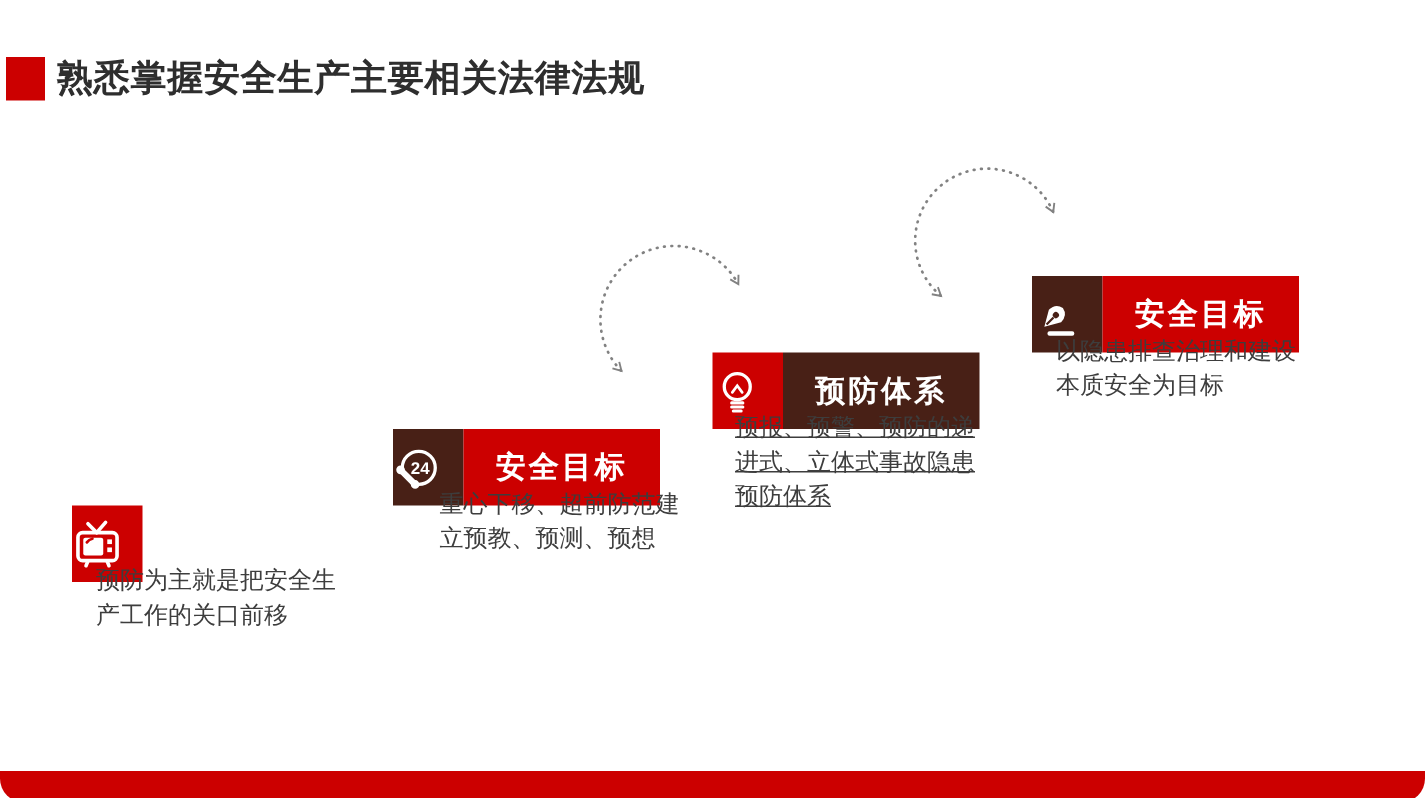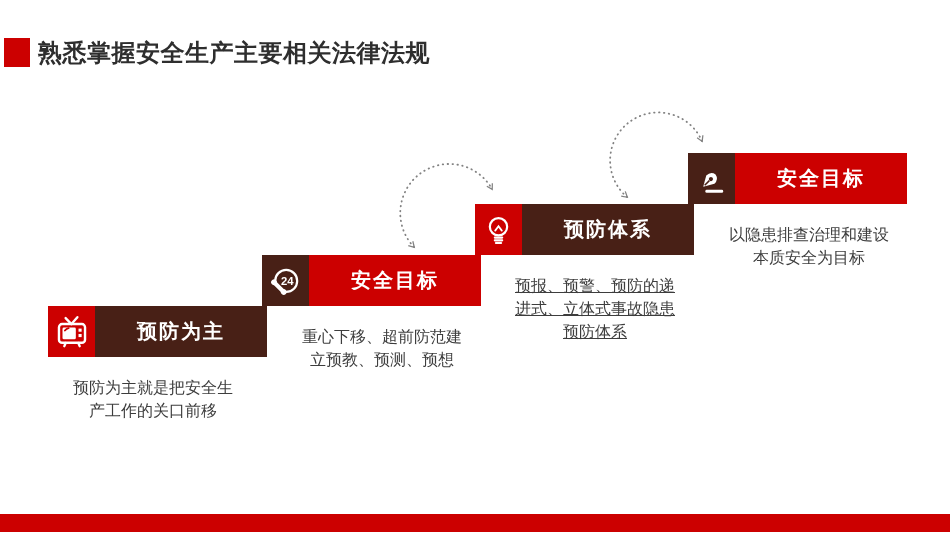--- a/index.html
+++ b/index.html
@@ -6,47 +6,48 @@
     --red:#CC0000;
     --brown:#482016;
     --desc:#3D3D3D;
     --titlec:#2E2E2E;
     --arrow:#828282;
   }
   html,body{margin:0;padding:0;background:#fff;}
   .slide{
     position:relative;width:950px;height:535px;background:#ffffff;overflow:hidden;
     font-family:"Liberation Sans","DejaVu Sans",sans-serif;
+    border-radius:16px;
   }
   
   .title-square{position:absolute;left:4px;top:38px;width:26px;height:29px;background:var(--red);}
   .slide-title{
     position:absolute;left:38px;top:36px;margin:0;
     font-size:24px;line-height:33px;font-weight:600;color:var(--titlec);letter-spacing:.5px;
   }
   
-  .step{position:absolute;width:219px;height:51px;display:flex;}
+  .step{position:absolute;width:178px;height:51px;display:flex;margin-top:31px;}
   .step.s1{left:48px; top:306px;}
   .step.s2{left:262px;top:255px;}
   .step.s3{left:475px;top:204px;}
   .step.s4{left:688px;top:153px;}
-  .icon-box{width:47px;height:51px;flex:none;display:flex;align-items:center;justify-content:center;}
+  .icon-box{width:47px;height:51px;flex:none;display:flex;align-items:center;}
   .label-box{flex:1;display:flex;align-items:center;justify-content:center;}
   .bg-red{background:var(--red);color:var(--red);}
   .bg-brown{background:var(--brown);color:var(--brown);}
   .step-label{color:#ffffff;font-size:20px;font-weight:700;letter-spacing:2px;white-space:nowrap;}
   .icon-box svg{display:block;}
   .icon-box text{font-family:"Liberation Sans","DejaVu Sans",sans-serif;font-weight:bold;}
   
   .desc{
-    position:absolute;width:210px;text-align:center;white-space:pre-line;
+    position:absolute;width:210px;white-space:pre-line;
     font-size:16px;line-height:23px;color:var(--desc);
   }
-  .desc.d1{left:48px; top:376px;}
-  .desc.d2{left:277px;top:325px;}
+  .desc.d1{left:64px; top:376px;}
+  .desc.d2{left:293px;top:325px;}
   .desc.d3{left:490px;top:274px;text-decoration:underline;}
   .desc.d4{left:704px;top:223px;}
   
   .arcs{position:absolute;left:0;top:0;pointer-events:none;}
   .arc{fill:none;stroke:var(--arrow);stroke-width:1.8;stroke-dasharray:.5 4.4;stroke-linecap:round;}
   .arrowhead{fill:none;stroke:var(--arrow);stroke-width:1.4;}
   
   .footer-bar{position:absolute;left:0;top:514px;width:950px;height:18px;background:var(--red);}
 </style>
 </head>
@@ -75,23 +76,20 @@
           <path d="M15.8 1.6 L11.6 6.4"></path>
           <rect x="2.8" y="6.4" width="18.4" height="13.2" rx="2.2"></rect>
           <path d="M7.5 19.8 L6.6 22"></path>
           <path d="M16.5 19.8 L17.4 22"></path>
         </g>
         <rect x="5.3" y="8.8" width="9.4" height="8.4" rx="1" fill="#fff"></rect>
         <path d="M7 11 Q8 9.6 9.6 9.3" stroke="currentColor" stroke-width="1.3" fill="none" stroke-linecap="round"></path>
         <rect x="16.6" y="9.6" width="2.2" height="2.2" fill="#fff"></rect>
         <rect x="16.6" y="13.4" width="2.2" height="2.2" fill="#fff"></rect>
       </svg>
-    </div>
-    <div class="label-box bg-brown">
-      <span class="step-label">预防为主</span>
     </div>
   </div>
   <div class="desc d1">预防为主就是把安全生
 产工作的关口前移</div>
 
   <div class="step s2">
     <div class="icon-box bg-brown">
       <svg width="33" height="33" viewBox="0 0 24 24">
         <path d="M4.5 12.3 A8 8 0 1 1 12.5 20.3" fill="none" stroke="#fff" stroke-width="1.6" stroke-linecap="round"></path>
         <g transform="rotate(-45 7.2 16.8)">

